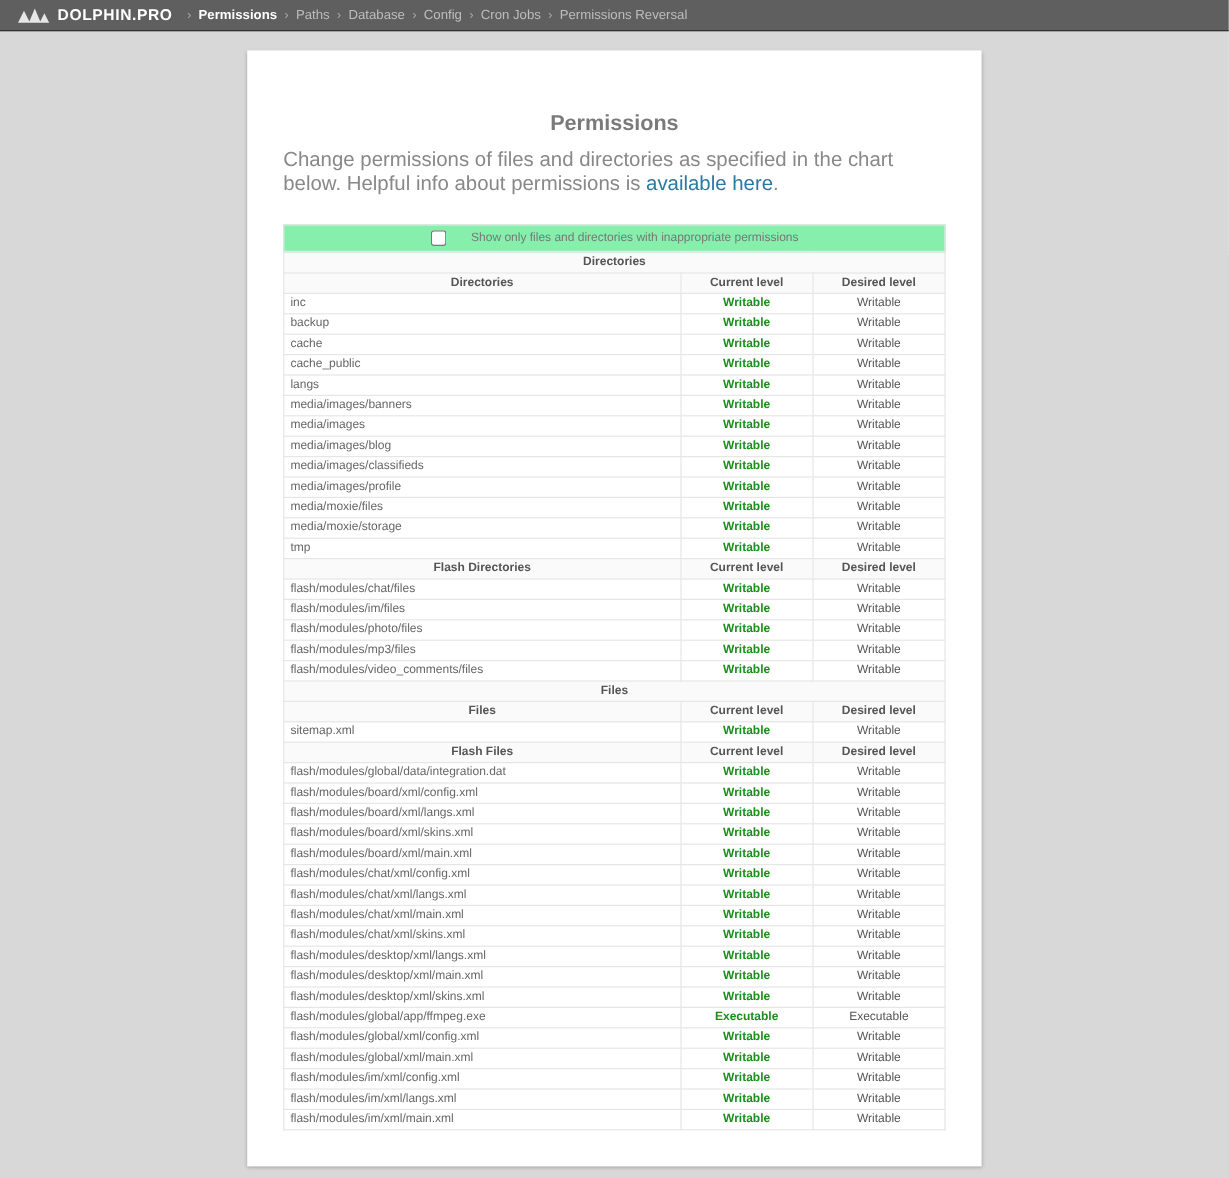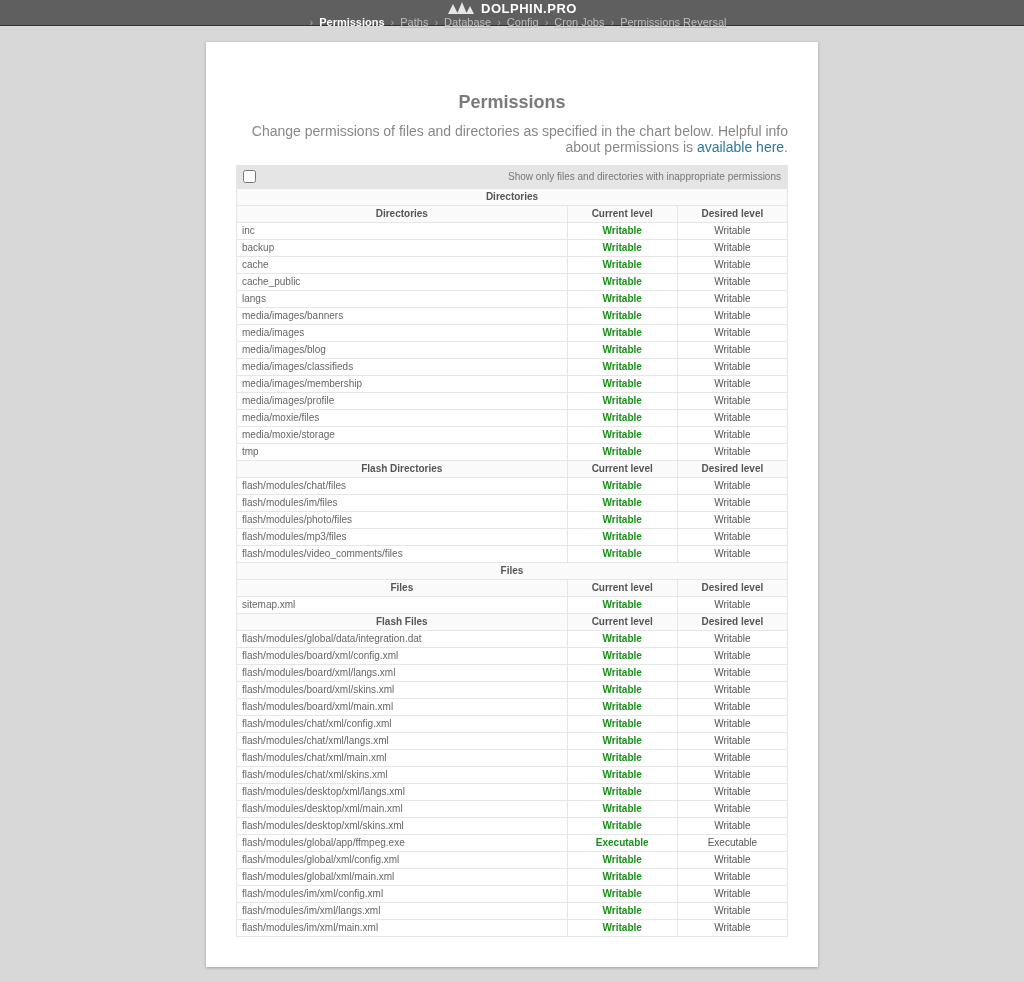--- a/index.html
+++ b/index.html
@@ -11,51 +11,50 @@
     }
     .topbar {
       background: #5f5f5f;
       height: 26px;
       border-bottom: 1px solid #333;
       display: flex;
       align-items: center;
       padding: 0 14px;
       color: #fff;
       font-size: 11px;
-      flex-direction: column;
     }
     .logo-group { display: flex; align-items: center; gap: 6px; }
     .logo-mark {
       width: 28px; height: 16px;
       display: flex; align-items: center; justify-content: center;
     }
     .logo-mark svg { display:block; }
     .brand { font-weight: bold; font-size: 13px; letter-spacing: 0.5px; color: #fff; white-space: nowrap; }
     .crumbs { margin-left: 8px; display: flex; align-items: center; gap: 2px; }
     .crumb-sep { color: #a9a9a9; margin: 0 4px; }
     .crumb-active { color: #fff; font-weight: bold; }
-    .crumb { color: #bdbdbd; text-decoration: underline; }
+    .crumb { color: #bdbdbd; }
     .page-wrap { display: flex; justify-content: center; padding: 16px 0 40px; }
     .panel {
       width: 612px;
       background: #fff;
       box-shadow: 0 1px 3px rgba(0,0,0,0.25);
       padding: 50px 30px 30px;
     }
     .page-title { text-align: center; font-size: 18px; color: #7a7a7a; font-weight: bold; margin-bottom: 10px; }
-    .blurb { text-align: right; color: #888; margin-bottom: 10px; font-size: 14px; }
+    .blurb { text-align: left; color: #888; margin-bottom: 24px; font-size: 17px; }
     .blurb a { color: #2a79a3; text-decoration: none; }
     .filter-row {
       text-align: right;
       font-size: 10px;
       color: #777;
       padding: 4px 6px;
       border: 1px solid #e6e6e6;
-      background: #e5e5e5;
-      display:flex; justify-content:space-between; align-items:center; gap:21px;
+      background: #86efac;
+      display:flex; justify-content:center; align-items:center; gap:21px;
     }
     .filter-row input { margin: 0; }
     table.perm {
       width: 100%;
       border-collapse: collapse;
       table-layout: fixed;
       font-size: 10px;
     }
     table.perm th, table.perm td {
       border: 1px solid #e6e6e6;
@@ -181,25 +180,20 @@
             <td class="name">media/images/blog</td>
             <td class="cur">Writable</td>
             <td class="des">Writable</td>
           </tr>
           <tr>
             <td class="name">media/images/classifieds</td>
             <td class="cur">Writable</td>
             <td class="des">Writable</td>
           </tr>
           <tr>
-            <td class="name">media/images/membership</td>
-            <td class="cur">Writable</td>
-            <td class="des">Writable</td>
-          </tr>
-          <tr>
             <td class="name">media/images/profile</td>
             <td class="cur">Writable</td>
             <td class="des">Writable</td>
           </tr>
           <tr>
             <td class="name">media/moxie/files</td>
             <td class="cur">Writable</td>
             <td class="des">Writable</td>
           </tr>
           <tr>

